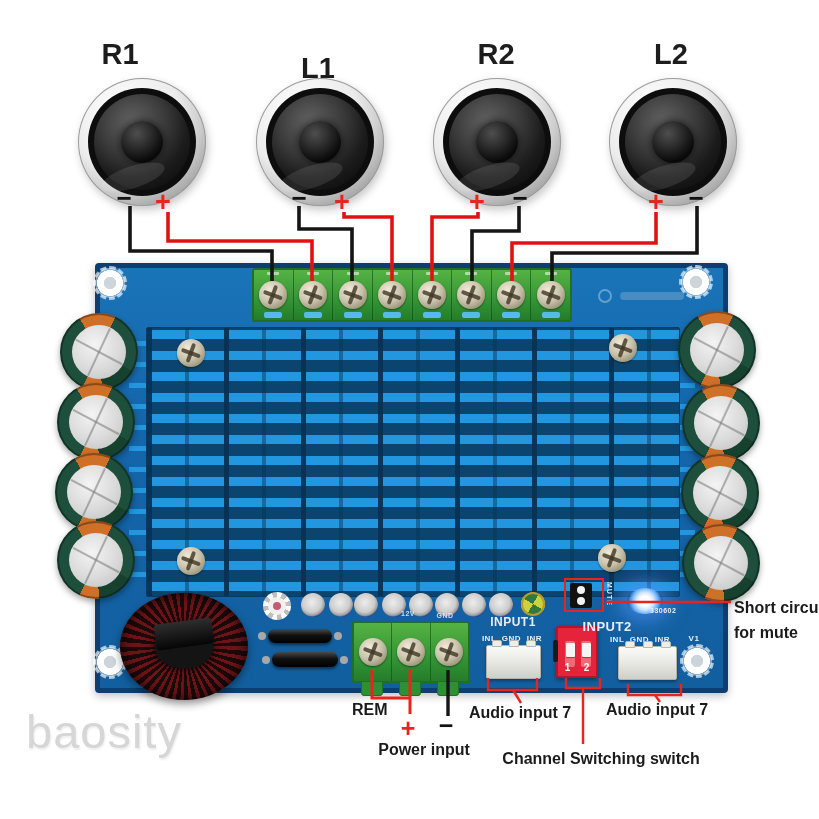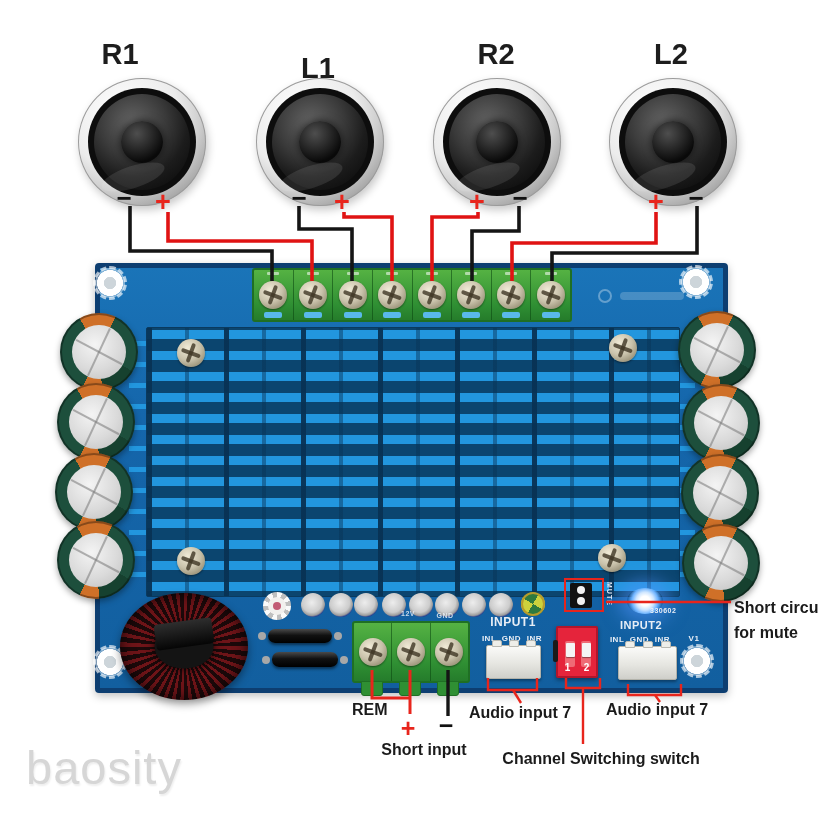--- a/index.html
+++ b/index.html
@@ -326,21 +326,21 @@
     <div class="diptrack" style="left:7px"></div>
     <div class="diptrack" style="left:23px"></div>
     <div class="dipslider" style="left:7.5px"></div>
     <div class="dipslider" style="left:23.5px"></div>
     <div class="dipnums">
       <span>1</span>
       <span>2</span>
     </div>
   </div>
 
-  <div class="wtext ctr" style="left:641px;top:619px;font-size:11px">INPUT2</div>
+  <div class="wtext ctr" style="left:607px;top:619px;font-size:13px">INPUT2</div>
   <div class="wtext ctr" style="left:640px;top:635px;font-size:8px;word-spacing:3px">INL GND INR</div>
   <div class="conn" style="left:618px;top:646px;width:59px;height:34px">
     <div class="nub" style="left:6px"></div>
       <div class="nub" style="left:24px"></div>
       <div class="nub" style="left:42px"></div>
   </div>
   <div class="wtext ctr" style="left:694px;top:634px;font-size:8px">V1</div>
 
   <svg class="overlay" width="819" height="819" viewBox="0 0 819 819">
     <polyline class="wire" points="130,206 130,251 272,251 272,281" style="stroke:var(--c-wire-black,#151515)"></polyline>
@@ -360,21 +360,21 @@
     <polyline class="annline thin" points="566,678 566,688 600,688 600,678"></polyline>
     <line class="annline thin" x1="583" y1="688" x2="583" y2="744"></line>
     <polyline class="annline thin" points="628,684 628,695 681,695 681,684"></polyline>
     <line class="annline thin" x1="655" y1="695" x2="660" y2="702"></line>
     <line class="annline thin" x1="606" y1="602" x2="731" y2="602"></line>
   </svg>
 
   <div class="ann" style="left:352px;top:701px">REM</div>
   <div class="bigsign ann-red ctr" style="left:408px;top:716px">+</div>
   <div class="bigsign ctr" style="left:446px;top:713px;color:#111">−</div>
-  <div class="ann ctr" style="left:424px;top:741px">Short input</div>
+  <div class="ann ctr" style="left:424px;top:741px">Power input</div>
   <div class="ann ctr" style="left:520px;top:704px">Audio input 7</div>
   <div class="ann ctr" style="left:657px;top:701px">Audio input 7</div>
   <div class="ann ctr" style="left:601px;top:750px">Channel Switching switch</div>
   <div class="ann" style="left:734px;top:599px">Short circuit</div>
   <div class="ann" style="left:734px;top:624px">for mute</div>
 
-  <div class="wm" style="left:26px;top:740px">baosity</div>
+  <div class="wm" style="left:26px;top:704px">baosity</div>
 </div>
 
 </body></html>

